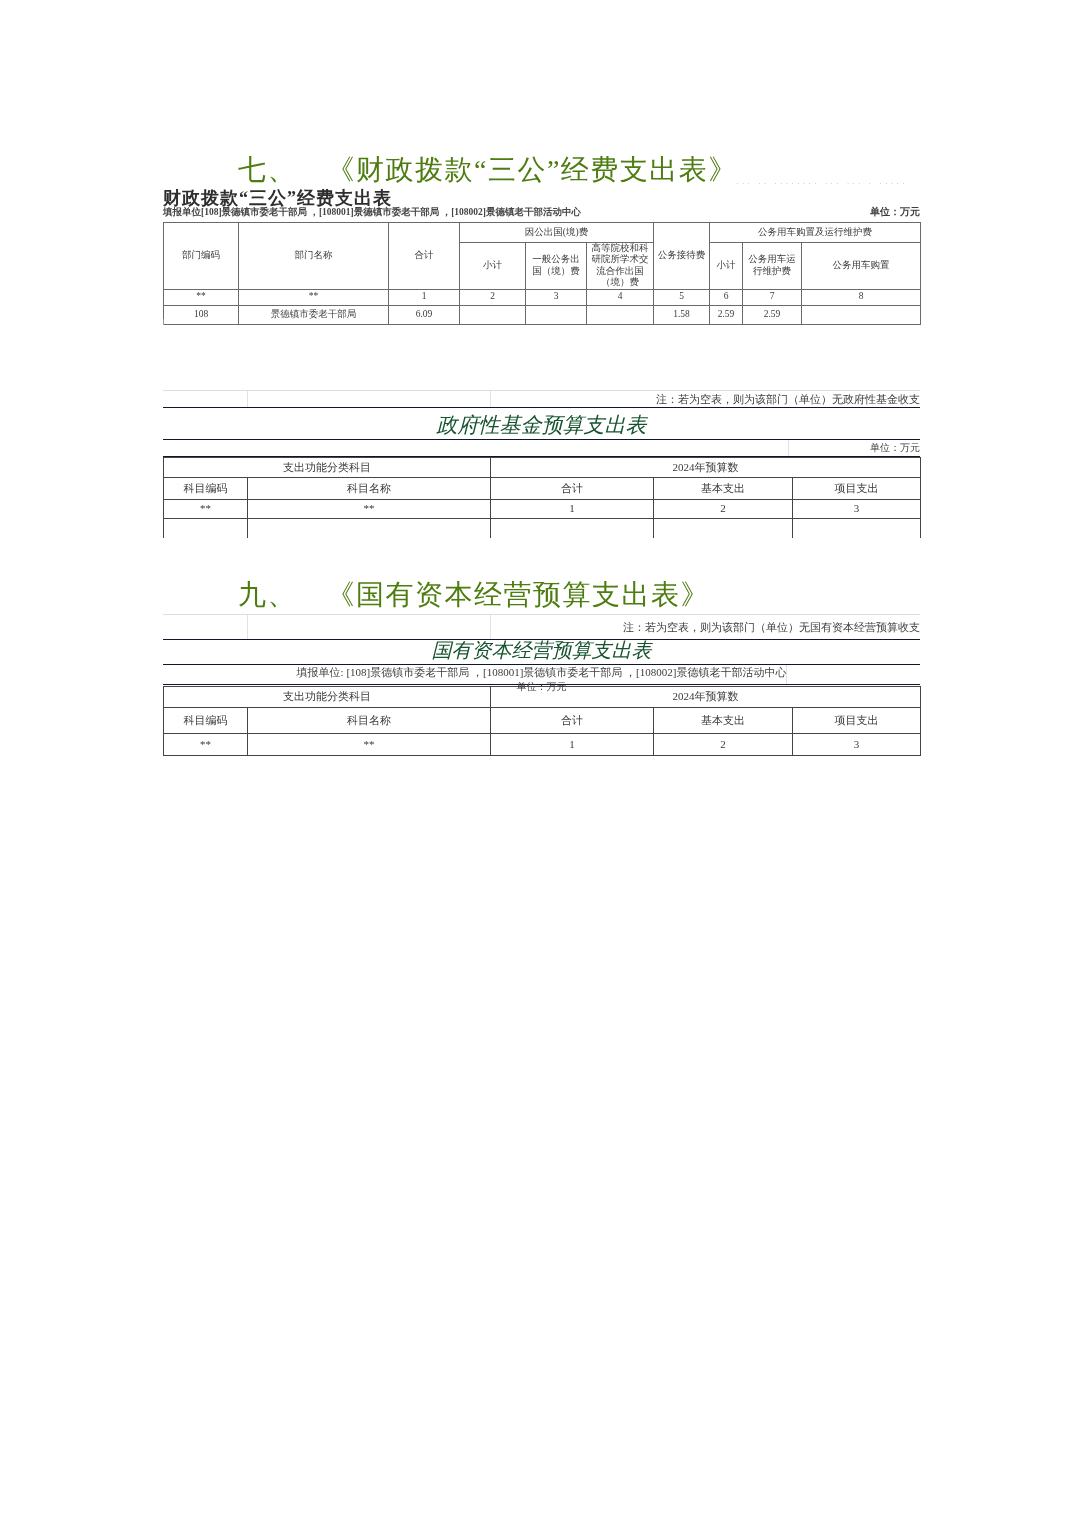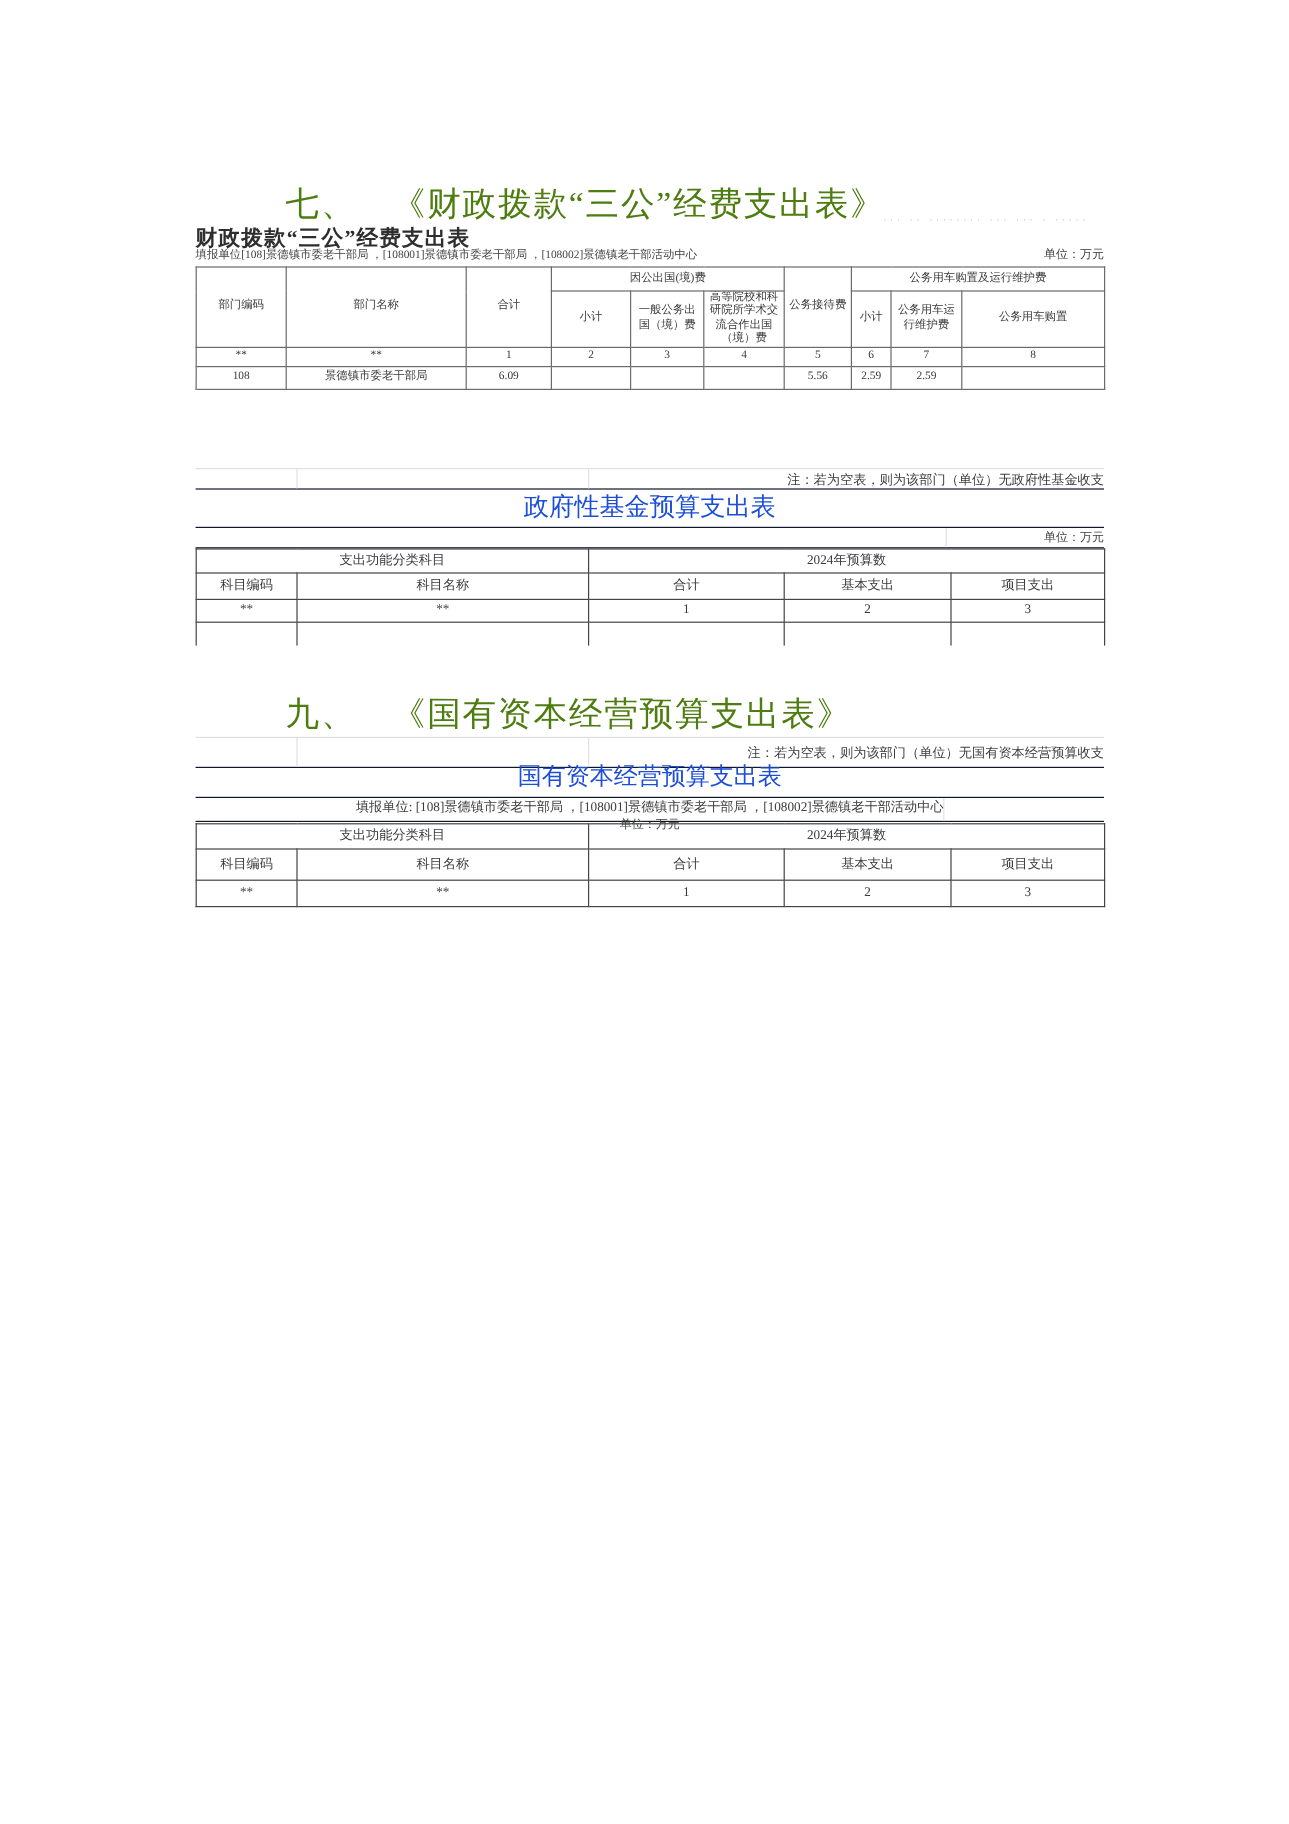--- a/index.html
+++ b/index.html
@@ -5,26 +5,26 @@
   html,body{margin:0;padding:0;background:#fff;}
   .page{position:relative;width:1074px;height:1520px;background:#ffffff;overflow:hidden;
         font-family:"Liberation Serif","DejaVu Serif",serif;color:#333;}
   .sec-heading{position:absolute;left:226px;margin:12px;font-size:28px;font-weight:500;
                letter-spacing:1.5px;color:#4d7c0f;white-space:nowrap;}
   .artifact{position:absolute;top:179px;left:736px;width:300px;color:#b5b5b5;font-size:8px;
             letter-spacing:3px;white-space:nowrap;overflow:hidden;}
   .block{position:absolute;left:163px;width:757px;box-sizing:border-box;}
   .t1-title{top:186px;text-align:left;font-size:18px;font-weight:bold;color:#2e2e2e;letter-spacing:1px;}
   .t-subline{display:flex;justify-content:space-between;align-items:flex-end;}
-  .t1-subline{top:205px;font-size:9.5px;color:#444;}
+  .t1-subline{top:205px;font-size:9.5px;color:#444;font-weight:bold;}
   .unit-label{font-size:10px;color:#3d3d3d;}
   .prerow{border-bottom:1px solid #0f172a;}
   .prerow.topline{border-top:1px solid #dedede;}
   .note-row{display:flex;justify-content:flex-end;align-items:center;font-size:11px;color:#3c3c3c;}
-  .title-row{display:flex;justify-content:center;align-items:flex-start;color:#1d4ed8;}
+  .title-row{display:flex;justify-content:center;align-items:flex-end;color:#14532d;font-style:italic;}
   .unit-row{display:flex;justify-content:flex-end;align-items:center;}
   .filler-row{display:flex;justify-content:space-between;align-items:center;font-size:11px;color:#3c3c3c;flex-direction:column;}
   .vline{position:absolute;top:0;bottom:0;width:1px;background:#e2e2e2;}
   table.grid{position:absolute;left:163px;width:757px;border-collapse:collapse;table-layout:fixed;}
   table.grid th,table.grid td{border:1px solid #565656;font-weight:normal;padding:0 3px;
       text-align:center;vertical-align:middle;overflow:hidden;color:#3a3a3a;box-sizing:border-box;}
   table.t1{font-size:9.5px;line-height:1.2;}
   table.t1 th,table.t1 td{border-color:#6a6a6a;}
   table.t23{font-size:11px;line-height:1.25;}
   table.t23 th,table.t23 td{border-color:#454545;}
@@ -91,21 +91,21 @@
       <td>7</td>
       <td>8</td>
     </tr>
     <tr style="height:19px">
       <td class="left">108</td>
       <td class="left">景德镇市委老干部局</td>
       <td class="num">6.09</td>
       <td class="num"></td>
       <td class="num"></td>
       <td class="num"></td>
-      <td class="num">5.56</td>
+      <td class="num">1.58</td>
       <td class="num">2.59</td>
       <td class="num">2.59</td>
       <td class="num"></td>
     </tr>
   </tbody>
     </table>
   <div class="sliver"></div>
 
 
   <div class="block prerow topline note-row" style="top:390px;height:18px;position:absolute">

